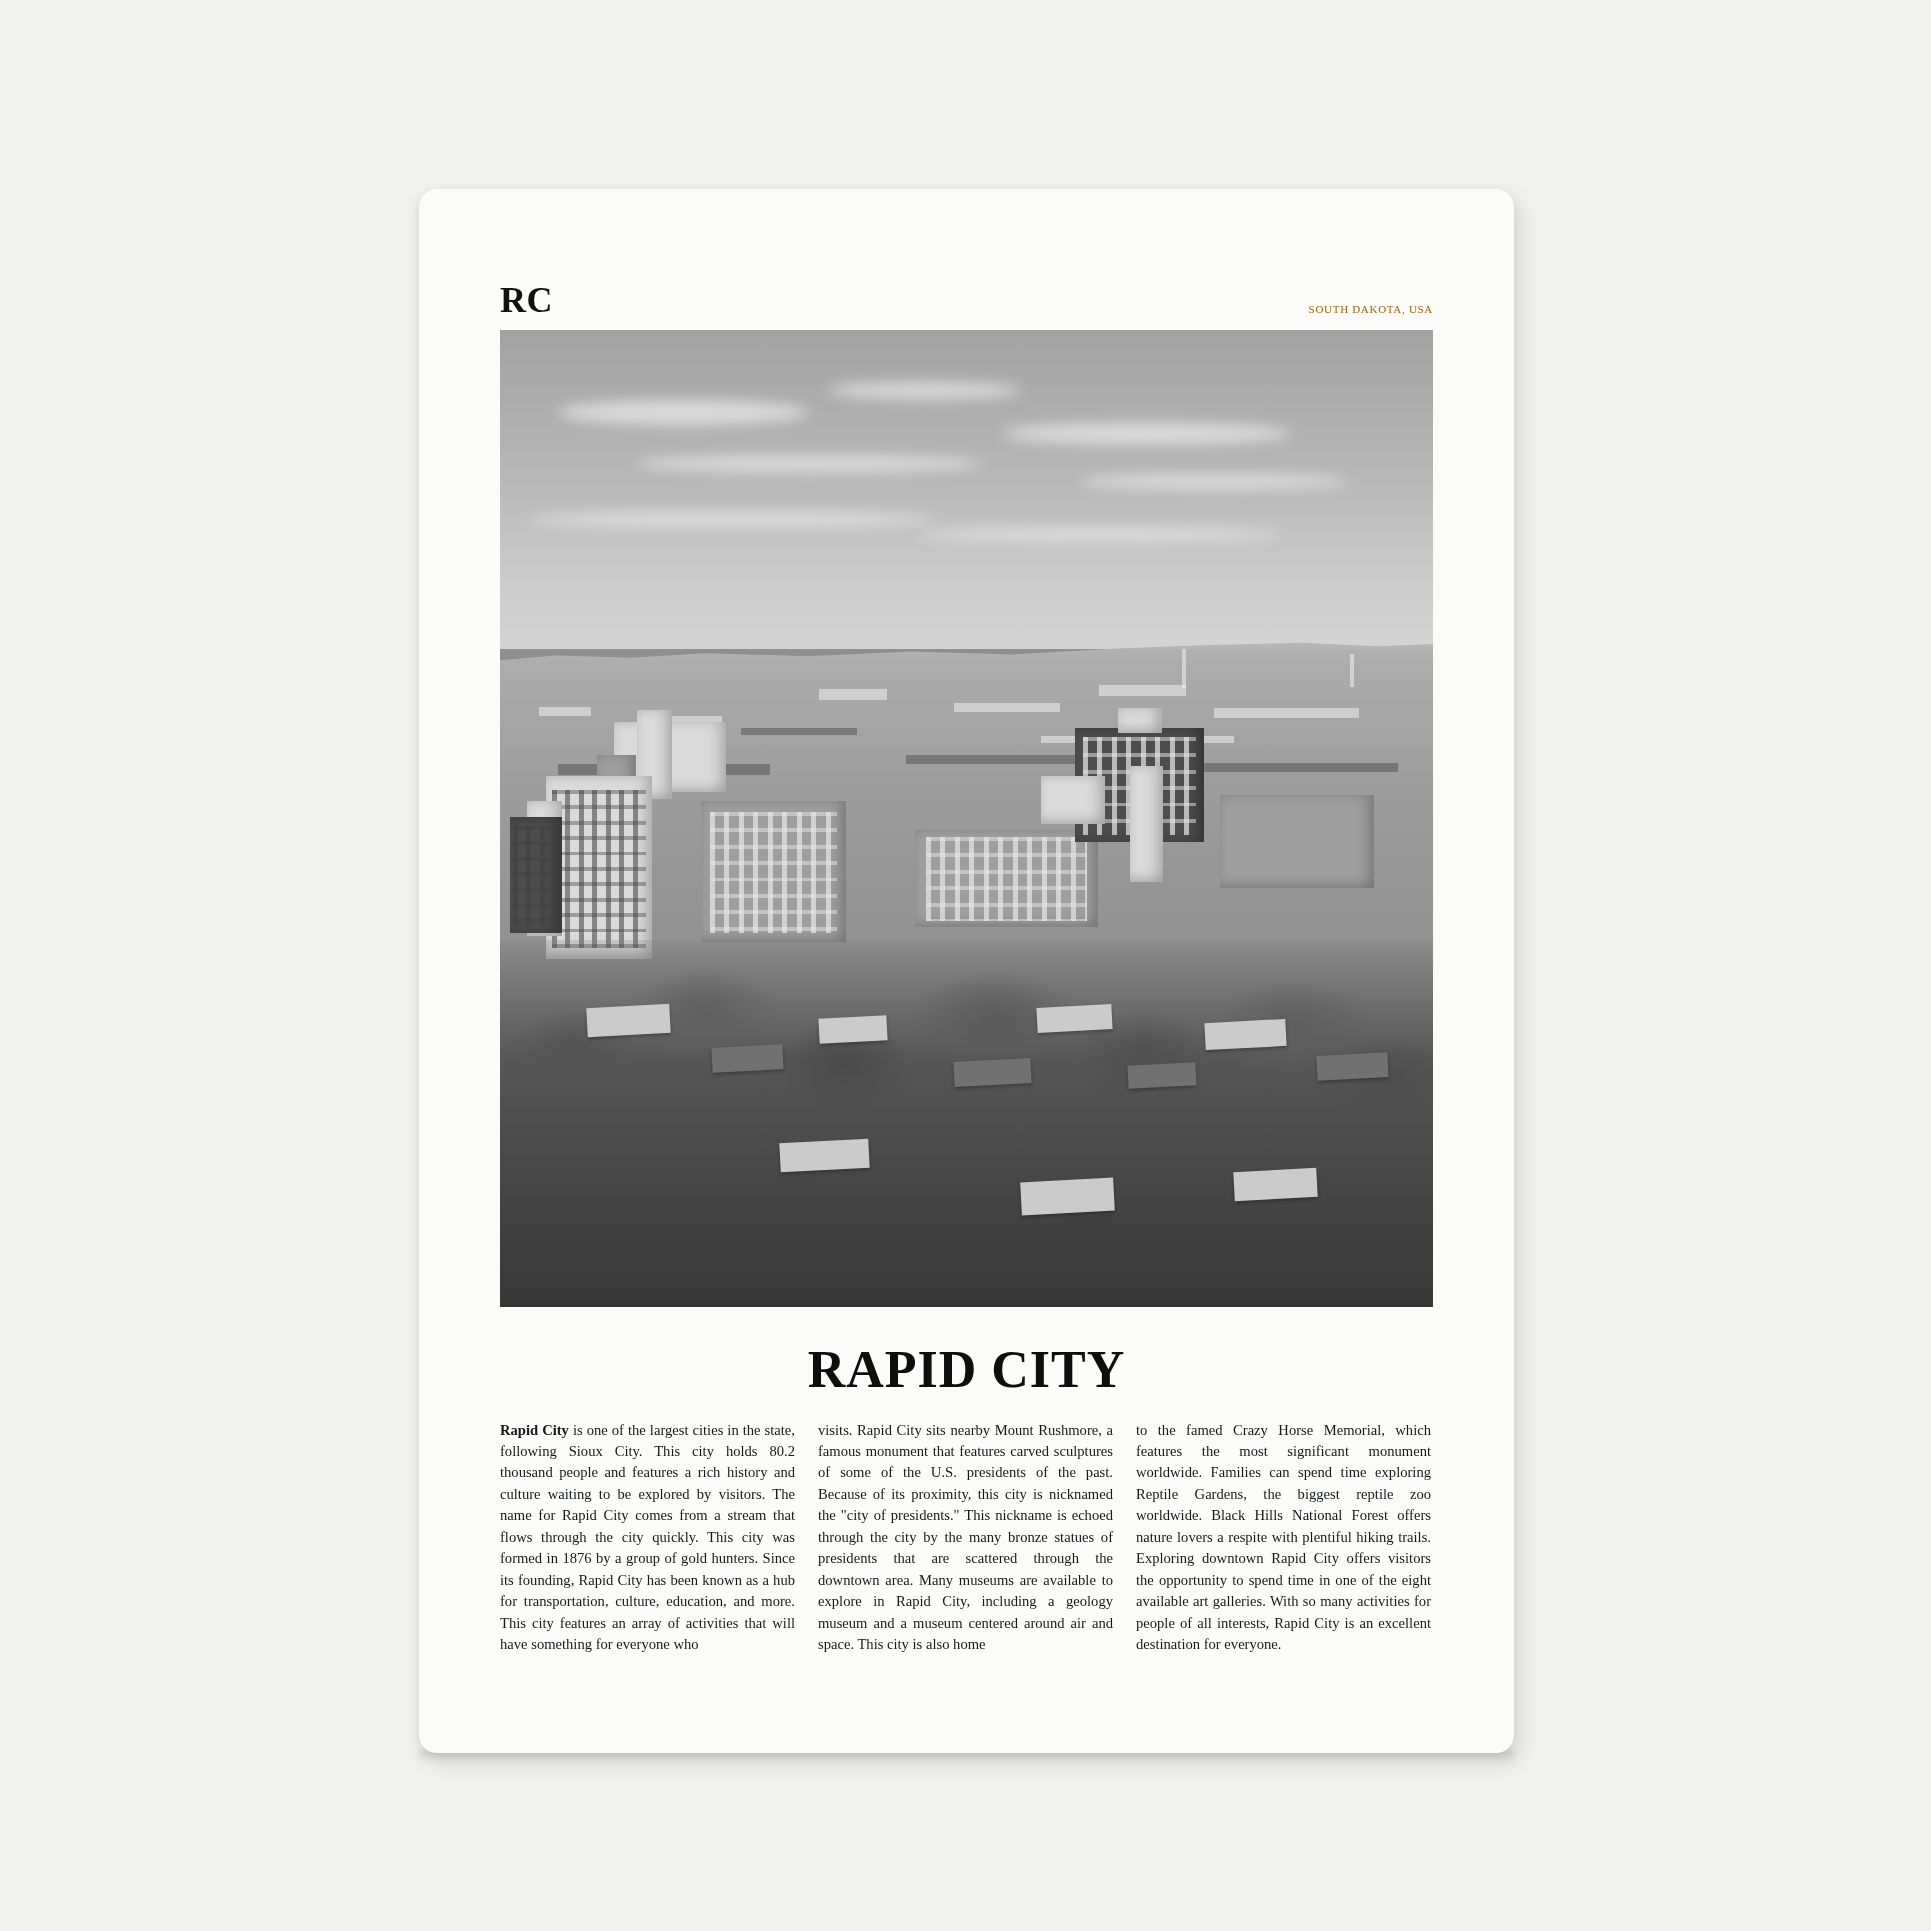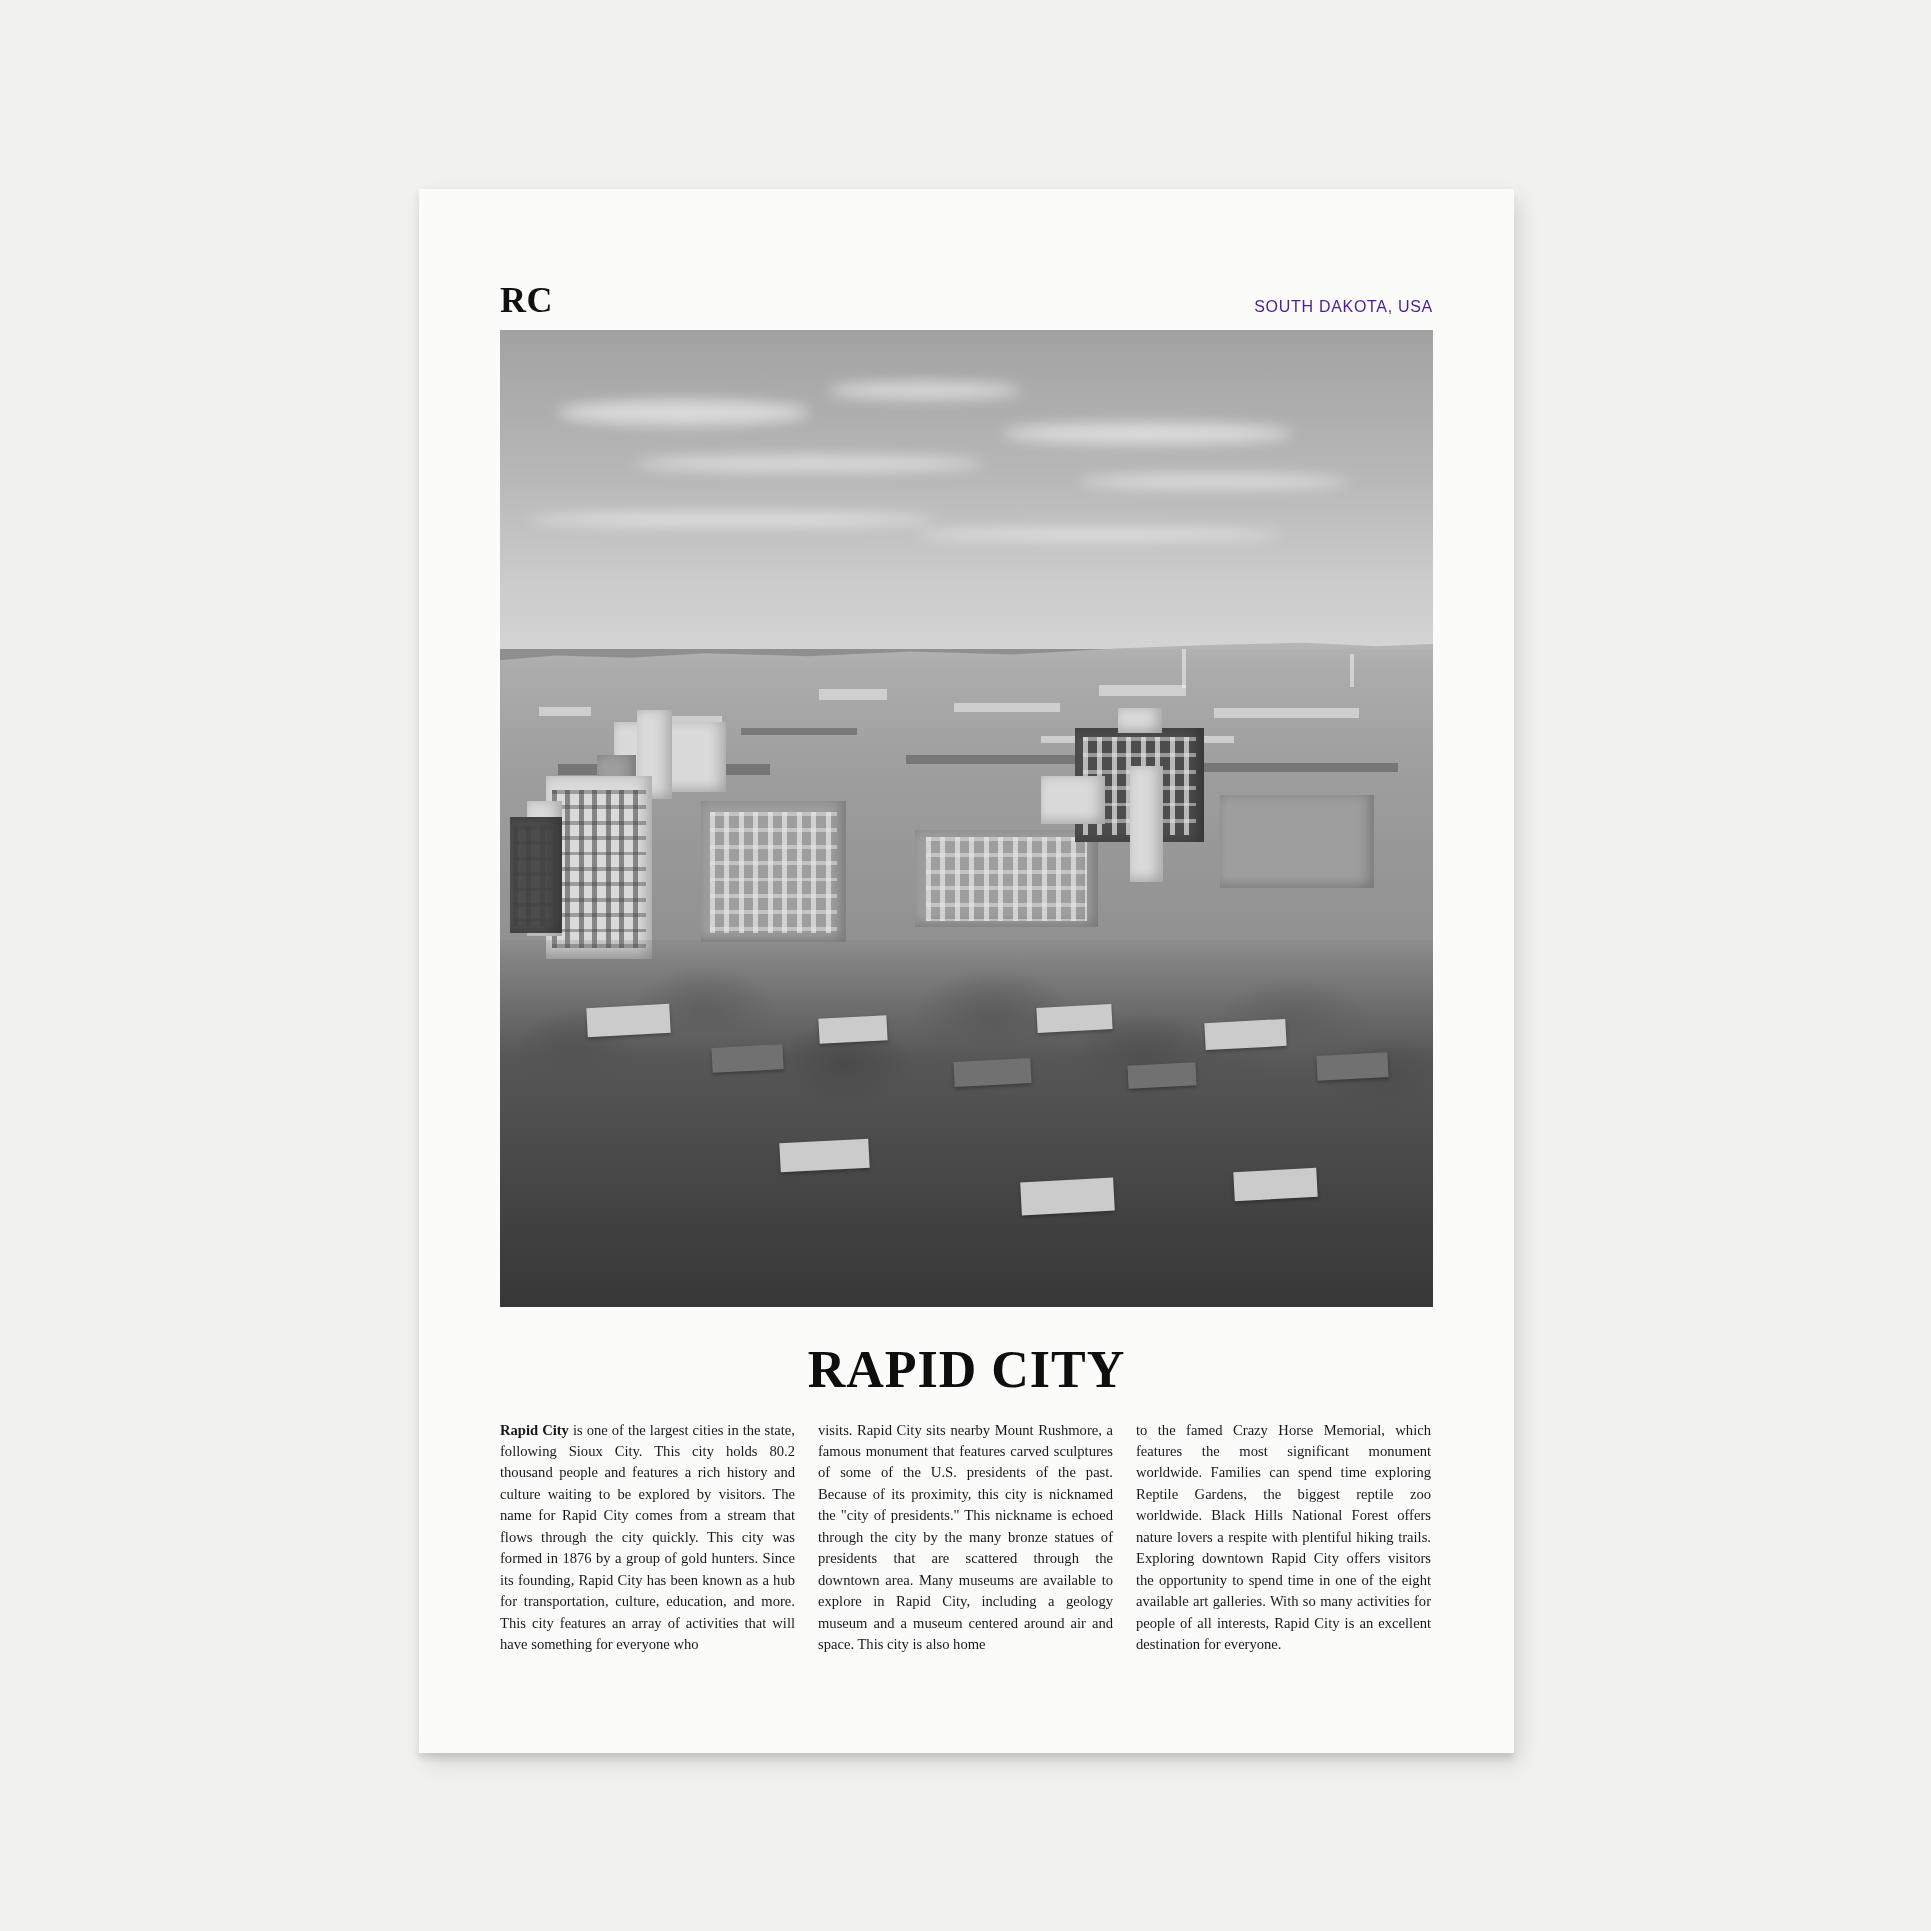--- a/index.html
+++ b/index.html
@@ -22,20 +22,21 @@
   
   .poster {
     position: absolute;
     left: 419px;
     top: 189px;
     width: 1095px;
     height: 1564px;
     background: #fbfbfa;
     box-shadow: 5.8px 9.7px 21px rgba(0,0,0,0.12),
                 -1.9px 1.9px 7.7px rgba(0,0,0,0.05);
+    border-radius: 18px;
   }
 
   .poster-inner {
     position: absolute;
     left: 81px;
     top: 81px;
     right: 81px;
     bottom: 81px;
   }
 
@@ -51,24 +52,24 @@
   .monogram {
     font-family: "Liberation Serif", serif;
     font-weight: bold;
     font-size: 36px;
     letter-spacing: 0.5px;
     color: #111111;
     line-height: 1;
   }
 
   .region {
-    font-family: Liberation Sans, sans-serif;
-    font-size: 16px;
+    font-family: Liberation Serif, serif;
+    font-size: 11px;
     letter-spacing: 0.7px;
-    color: #4c1d95;
+    color: #a16207;
     line-height: 1;
     padding-bottom: 2.9px;
   }
 
   
   .photo {
     position: relative;
     margin-top: 11.6px;
     width: 933px;
     height: 977px;

